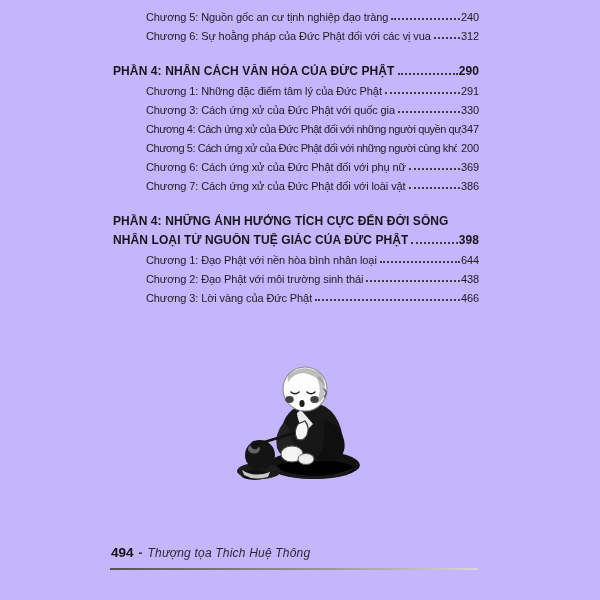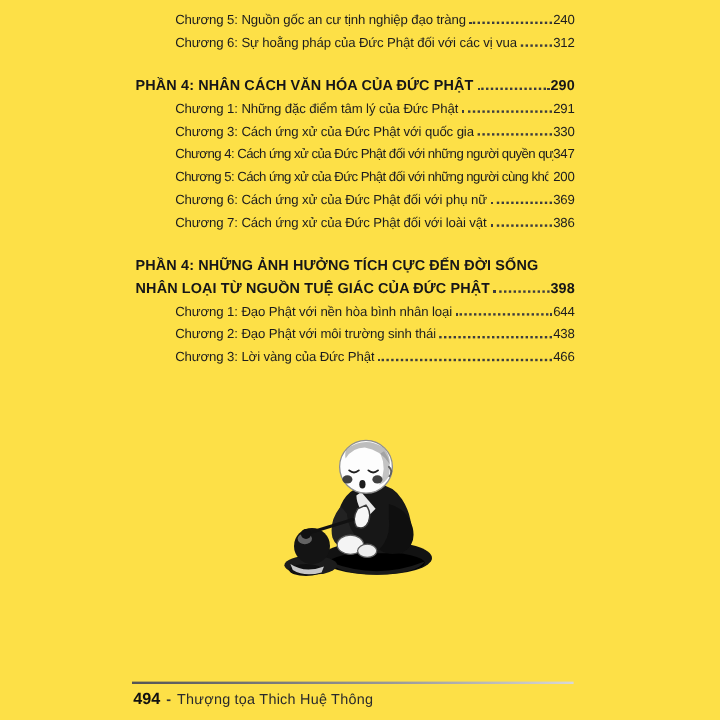--- a/index.html
+++ b/index.html
@@ -4,21 +4,21 @@
 <style>
   html, body {
     margin: 0;
     padding: 0;
     background: #ffffff;
   }
   #page {
     position: relative;
     width: 600px;
     height: 600px;
-    background: #fde047;
+    background: #c4b5fd;
     overflow: hidden;
     font-family: "Liberation Sans", "DejaVu Sans", sans-serif;
     color: #1d1d1f;
   }
 
   
   .toc {
     position: absolute;
     left: 113px;
     top: 4px;
@@ -73,34 +73,35 @@
     position: absolute;
     left: 110px;
     top: 568px;
     width: 368px;
     height: 2px;
     background: linear-gradient(to right, #555555, #9a9a9a 60%, #d8d8d8);
   }
   .footer {
     position: absolute;
     left: 111px;
-    top: 575px;
+    top: 545px;
     width: 380px;
     font-size: 12px;
     display: flex;
     align-items: baseline;
     gap: 5px;
   }
   .footer .page-number {
     font-weight: bold;
     font-size: 13.5px;
     color: #111;
   }
   .footer .separator { color: #333; font-weight: bold; }
   .footer .author {
+    font-style: italic;
     color: #2a2a2c;
     letter-spacing: 0.2px;
   }
 </style>
 </head>
 <body>
 
 <div id="page">
 
   <div class="toc">

